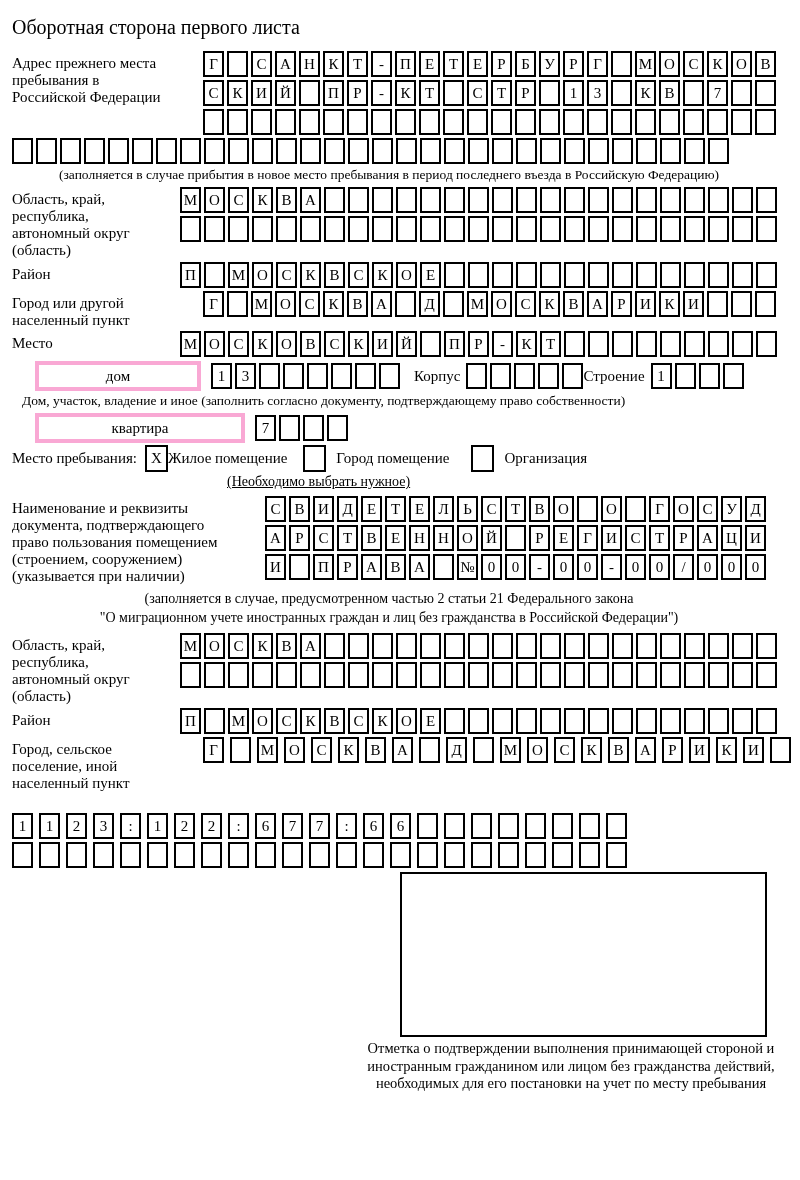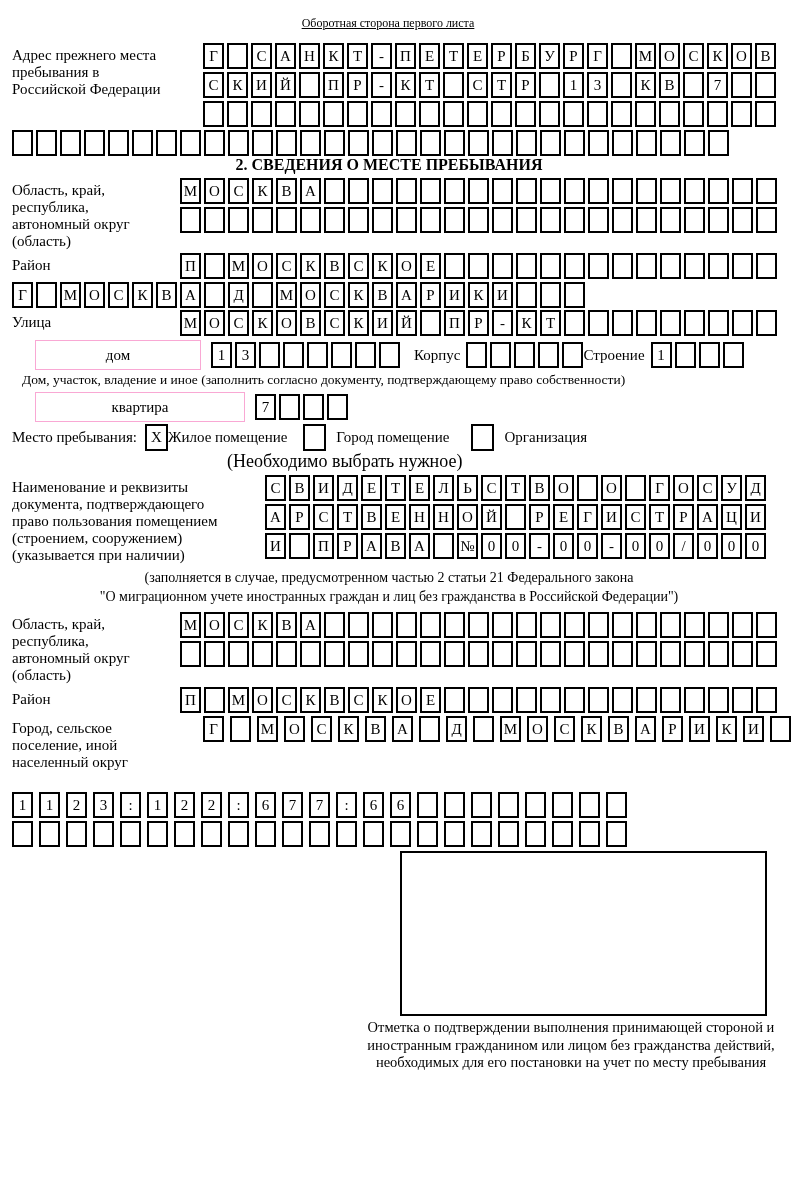--- a/index.html
+++ b/index.html
@@ -3,36 +3,36 @@
 <meta charset="utf-8">
 <style>
   * { box-sizing: border-box; }
   html,body { margin:0; padding:0; }
   body {
     width:800px; height:1180px; overflow:hidden;
     background:#ffffff; color:#000;
     font-family:"Liberation Serif","DejaVu Serif",serif;
   }
   .page { padding:6px 34px 0 12px; }
-  .hdr { text-align:center; font-size:12px; margin:10px 2px 12px 0;text-decoration:underline; }
+  .hdr { text-align:left; font-size:20px; margin:10px 2px 12px 0; }
 
   .field { display:flex; align-items:flex-start;gap:28px; }
   .lbl { font-size:15px; line-height:17px; padding-top:4px; }
   .rows { display:flex; flex-direction:column; gap:3px; }
   .boxrow { display:flex; gap:3px; }
   .cell {
     width:21px; height:26px; border:2px solid #000; flex:0 0 21px;
     display:flex; align-items:center; justify-content:center;
     font-size:15px; line-height:1;
   }
   .wg { gap:6px; }
   .cap { font-size:13.5px; line-height:16px; }
   .cap-center { text-align:center; }
   .sec-title { text-align:center; font-weight:bold; font-size:16px; }
-  .lbox { border:1px solid #f9a8d4; height:30px; display:flex; align-items:center; justify-content:center; font-size:15px; }
+  .lbox { border:4px solid #f9a8d4; height:30px; display:flex; align-items:center; justify-content:center; font-size:15px; }
   .inline-row { display:flex; align-items:center; }
   .cb { width:23px; height:27px; border:2px solid #000; display:flex; align-items:center; justify-content:center; font-size:15px; flex:0 0 23px; }
   .w163 { flex:0 0 163px; }
   .w140 { flex:0 0 140px; }
   .w166 { flex:0 0 166px; }
   .w225 { flex:0 0 225px; }
   .stamp-box { width:367px; height:165px; border:2px solid #000; margin-left:388px; }
   .stamp-cap { width:462px; margin-left:328px; text-align:center; font-size:14.5px; line-height:17.5px; margin-top:3px; }
   .center-note { text-align:center; font-size:14px; line-height:19px; }
 </style>
@@ -151,22 +151,22 @@
       <span class="cell"></span>
       <span class="cell"></span>
       <span class="cell"></span>
       <span class="cell"></span>
       <span class="cell"></span>
       <span class="cell"></span>
       <span class="cell"></span>
       <span class="cell"></span>
       <span class="cell"></span>
     </div>
-
-  <div class="sec-title" style="margin-bottom:4px;">2. СВЕДЕНИЯ О МЕСТЕ ПРЕБЫВАНИЯ</div>
+  <div class="cap cap-center" style="margin:3px 0 4px;">(заполняется в случае прибытия в новое место пребывания в период последнего въезда в Российскую Федерацию)</div>
+
 
   <div class="field" style="margin-bottom:3px;">
     <div class="lbl w140">Область, край, республика, автономный округ (область)</div>
     <div class="rows">
       <div class="boxrow">
           <span class="cell">М</span>
           <span class="cell">О</span>
           <span class="cell">С</span>
           <span class="cell">К</span>
           <span class="cell">В</span>
@@ -246,20 +246,21 @@
         <span class="cell"></span>
         <span class="cell"></span>
         <span class="cell"></span>
         <span class="cell"></span>
         <span class="cell"></span>
         <span class="cell"></span>
       </div>
   </div>
 
   <div class="field" style="margin-bottom:2px;">
+    <div class="lbl w163">Город или другой населенный пункт</div>
     <div class="boxrow">
         <span class="cell">Г</span>
         <span class="cell"></span>
         <span class="cell">М</span>
         <span class="cell">О</span>
         <span class="cell">С</span>
         <span class="cell">К</span>
         <span class="cell">В</span>
         <span class="cell">А</span>
         <span class="cell"></span>
@@ -275,21 +276,21 @@
         <span class="cell">И</span>
         <span class="cell">К</span>
         <span class="cell">И</span>
         <span class="cell"></span>
         <span class="cell"></span>
         <span class="cell"></span>
       </div>
   </div>
 
   <div class="field" style="margin-bottom:4px;">
-    <div class="lbl w140">Улица</div>
+    <div class="lbl w140">Место</div>
     <div class="boxrow">
         <span class="cell">М</span>
         <span class="cell">О</span>
         <span class="cell">С</span>
         <span class="cell">К</span>
         <span class="cell">О</span>
         <span class="cell">В</span>
         <span class="cell">С</span>
         <span class="cell">К</span>
         <span class="cell">И</span>
@@ -354,21 +355,21 @@
 
   <div class="inline-row" style="margin-bottom:2px;">
     <span class="lbl" style="padding-top:0;">Место пребывания:</span>
     <span class="cb" style="margin-left:8px;">X</span>
     <span class="lbl" style="padding-top:0; ">Жилое помещение</span>
     <span class="cb" style="margin-left:16px;"></span>
     <span class="lbl" style="padding-top:0; margin-left:10px;">Город помещение</span>
     <span class="cb" style="margin-left:22px;"></span>
     <span class="lbl" style="padding-top:0; margin-left:10px;">Организация</span>
   </div>
-  <div class="cap" style="margin:0 0 6px 215px; font-size:18px;">(Необходимо выбрать нужное)</div>
+  <div class="cap" style="margin:0 0 6px 215px; font-size:14px;text-decoration:underline;">(Необходимо выбрать нужное)</div>
 
   <div class="field" style="margin-bottom:4px;">
     <div class="lbl w225">Наименование и реквизиты документа, подтверждающего право пользования помещением (строением, сооружением) (указывается при наличии)</div>
     <div class="rows">
       <div class="boxrow">
           <span class="cell">С</span>
           <span class="cell">В</span>
           <span class="cell">И</span>
           <span class="cell">Д</span>
           <span class="cell">Е</span>
@@ -526,21 +527,21 @@
         <span class="cell"></span>
         <span class="cell"></span>
         <span class="cell"></span>
         <span class="cell"></span>
         <span class="cell"></span>
         <span class="cell"></span>
       </div>
   </div>
 
   <div class="field" style="margin-bottom:3px;">
-    <div class="lbl w163">Город, сельское поселение, иной населенный округ</div>
+    <div class="lbl w163">Город, сельское поселение, иной населенный пункт</div>
     <div class="boxrow wg">
         <span class="cell">Г</span>
         <span class="cell"></span>
         <span class="cell">М</span>
         <span class="cell">О</span>
         <span class="cell">С</span>
         <span class="cell">К</span>
         <span class="cell">В</span>
         <span class="cell">А</span>
         <span class="cell"></span>

